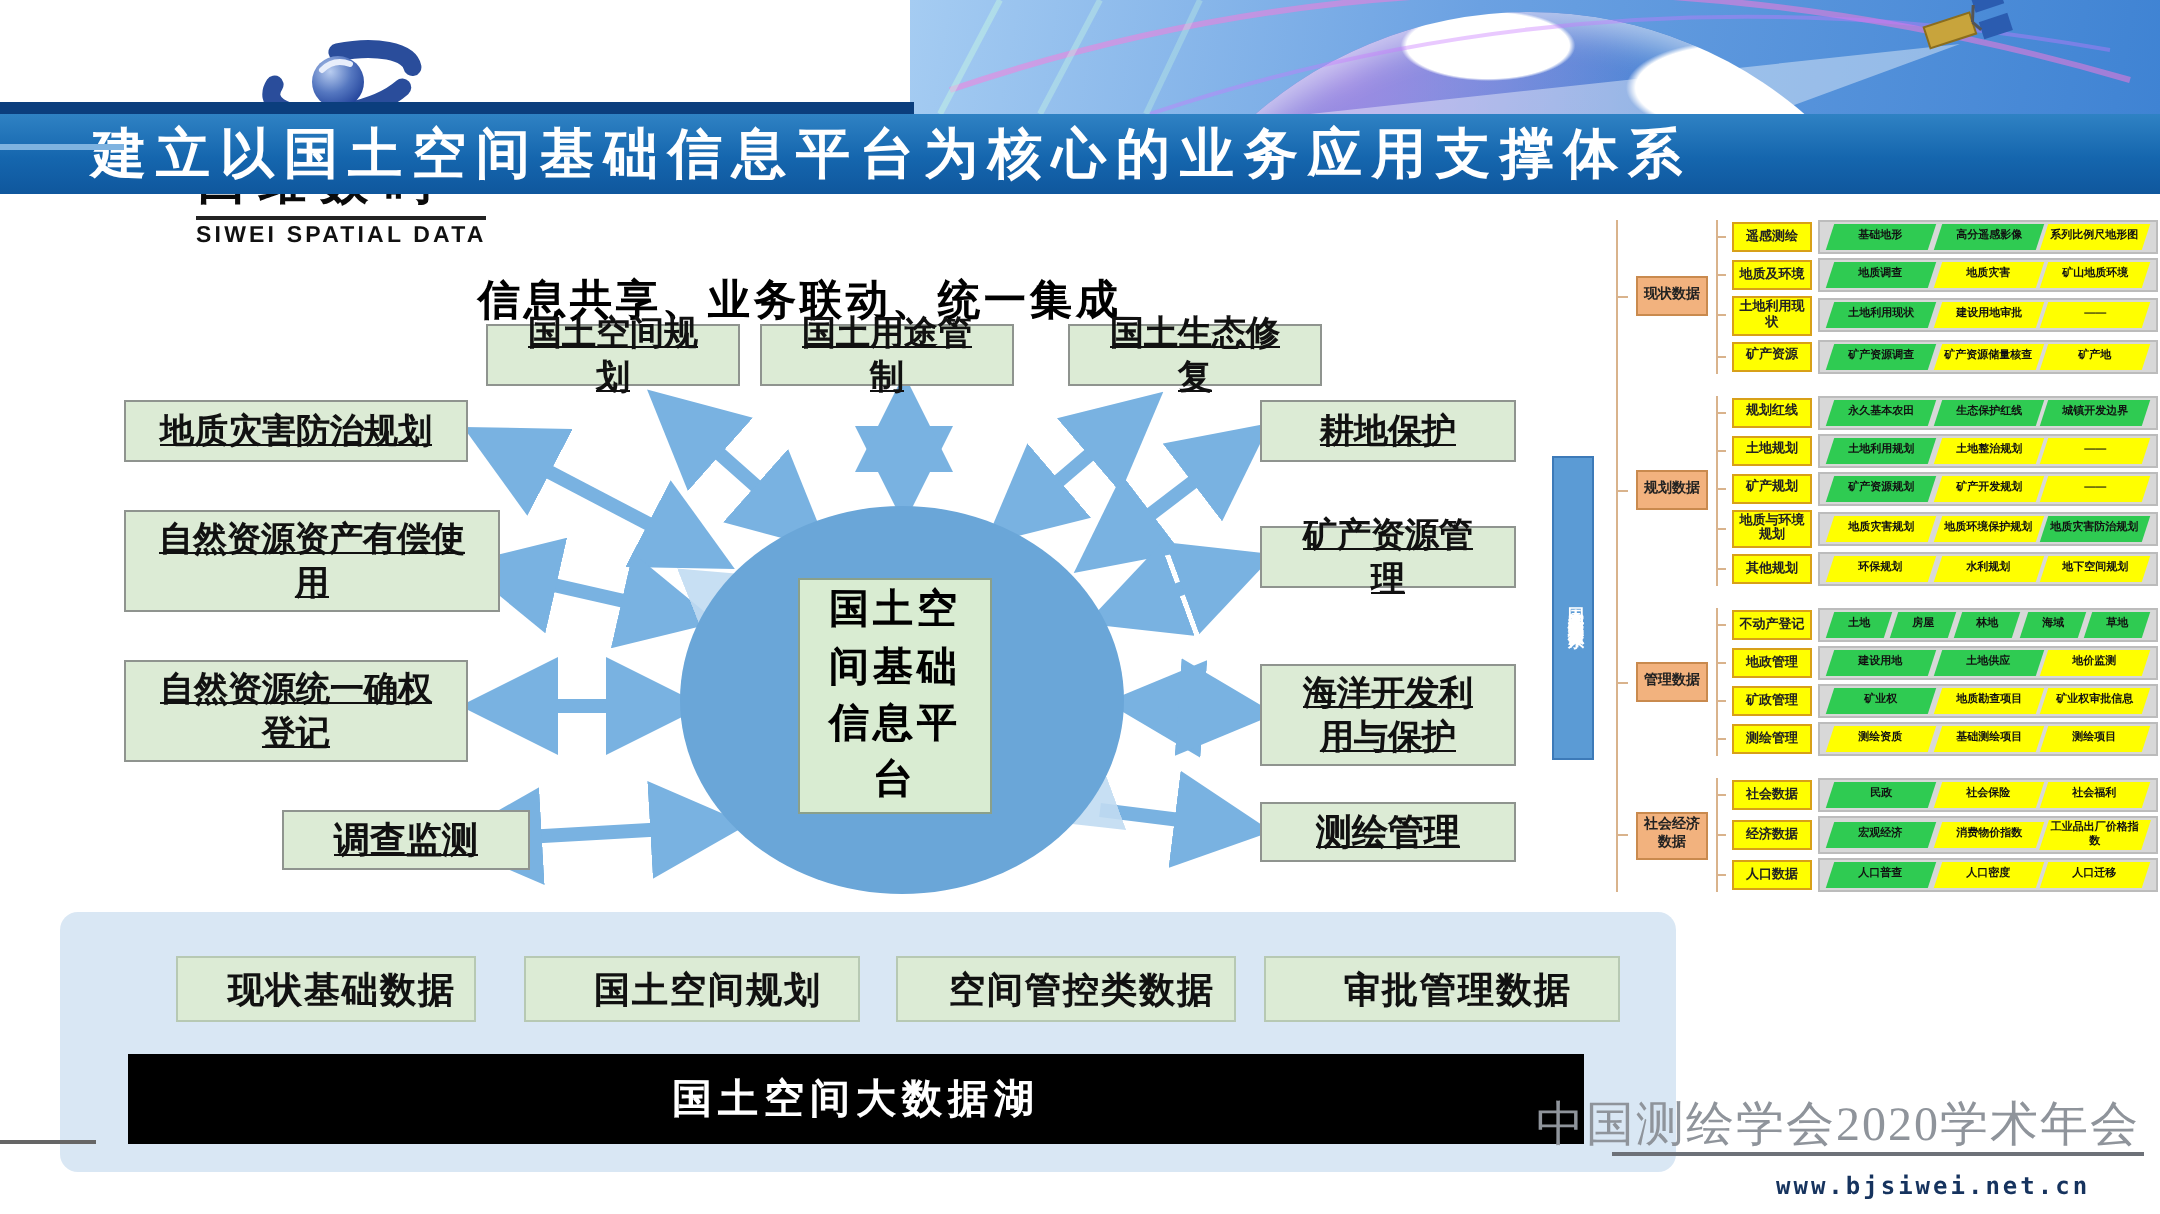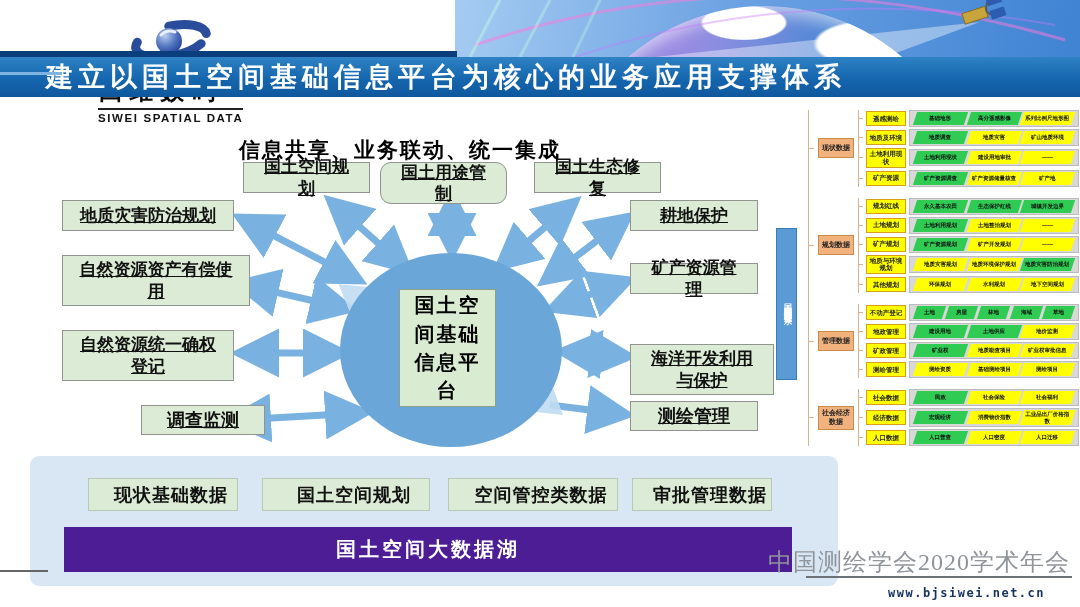--- a/index.html
+++ b/index.html
@@ -43,21 +43,21 @@
               background:#6aa6d8;}
   .hub-box{position:absolute;left:399px;top:289px;width:97px;height:118px;background:#d9ecd2;
            border:1.5px solid #8aa08a;display:flex;align-items:center;justify-content:center;
            font-size:20px;font-weight:bold;letter-spacing:2px;line-height:1.42;text-align:center;
            box-sizing:border-box;padding:0 13px;}
   .arrows-svg{position:absolute;left:0;top:0;pointer-events:none;}
 
   
   .bottom-panel{position:absolute;left:30px;top:456px;width:808px;height:130px;
                 background:#d9e7f4;border-radius:9px;}
-  .lake-bar{position:absolute;left:64px;top:527px;width:728px;height:45px;background:#4c1d95;
+  .lake-bar{position:absolute;left:64px;top:527px;width:728px;height:45px;background:#000000;
             display:flex;align-items:center;justify-content:center;color:#fff;font-weight:bold;
             font-size:20px;letter-spacing:3px;}
   .dbox{position:absolute;top:478px;height:33px;background:#dcebd5;border:1px solid #b7c9b3;
         display:flex;align-items:center;justify-content:center;font-weight:bold;font-size:18px;
         letter-spacing:1px;color:#111;box-sizing:border-box;padding-left:16px;}
 
   
   .tree-panel{position:absolute;left:772px;top:104px;width:304px;height:356px;font-weight:bold;}
   .tree-root{position:absolute;left:4px;top:124px;width:21px;height:152px;background:#5b9bd5;
              border:1px solid #3d7ab8;color:#fff;font-size:8px;writing-mode:vertical-rl;
@@ -170,38 +170,38 @@
     <g stroke="#c2dcf2" stroke-width="9" fill="none" opacity="0.9">
       <path d="M 400 396 C 348 378 344 316 392 297" marker-end="url(#ahl)"></path>
       <path d="M 503 301 C 555 319 559 383 510 401" marker-end="url(#ahl)"></path>
     </g>
   </svg>
 
   <div class="hub-circle"></div>
   <div class="hub-box">国土空间基础信息平台</div>
 
   <div class="gbox" style="left:243px;top:162px;width:127px;height:31px;">国土空间规划</div>
-  <div class="gbox" style="left:380px;top:162px;width:127px;height:42px;border-radius:11px;">国土用途管制</div>
+  <div class="gbox" style="left:380px;top:162px;width:127px;height:31px;">国土用途管制</div>
   <div class="gbox" style="left:534px;top:162px;width:127px;height:31px;">国土生态修复</div>
 
   <div class="gbox" style="left:62px;top:200px;width:172px;height:31px;">地质灾害防治规划</div>
   <div class="gbox" style="left:62px;top:255px;width:188px;height:51px;">自然资源资产有偿使用</div>
   <div class="gbox" style="left:62px;top:330px;width:172px;height:51px;">自然资源统一确权登记</div>
   <div class="gbox" style="left:107px;top:405px;width:124px;height:30px;font-size:18px;margin-left:34px;">调查监测</div>
 
   <div class="gbox" style="left:630px;top:200px;width:128px;height:31px;">耕地保护</div>
   <div class="gbox" style="left:630px;top:263px;width:128px;height:31px;">矿产资源管理</div>
-  <div class="gbox" style="left:630px;top:332px;width:144px;height:51px;margin-top:12px;">海洋开发利用与保护</div>
+  <div class="gbox" style="left:630px;top:332px;width:128px;height:51px;">海洋开发利用与保护</div>
   <div class="gbox" style="left:630px;top:401px;width:128px;height:30px;font-size:18px;">测绘管理</div>
 
   <div class="bottom-panel"></div>
   <div class="dbox" style="left:88px;width:150px;">现状基础数据</div>
   <div class="dbox" style="left:262px;width:168px;">国土空间规划</div>
   <div class="dbox" style="left:448px;width:170px;">空间管控类数据</div>
-  <div class="dbox" style="left:632px;width:140px;">审批管理数据</div>
+  <div class="dbox" style="left:632px;width:178px;">审批管理数据</div>
   <div class="lake-bar">国土空间大数据湖</div>
 
   <div class="tree-panel">
     <div class="tree-root">国土空间基础信息数据资源体系</div>
     <div class="groups-col">
         <div class="tree-group">
           <div class="group-label">现状数据</div>
           <div class="group-rows">
             <div class="tree-row">
               <div class="row-label">遥感测绘</div>

